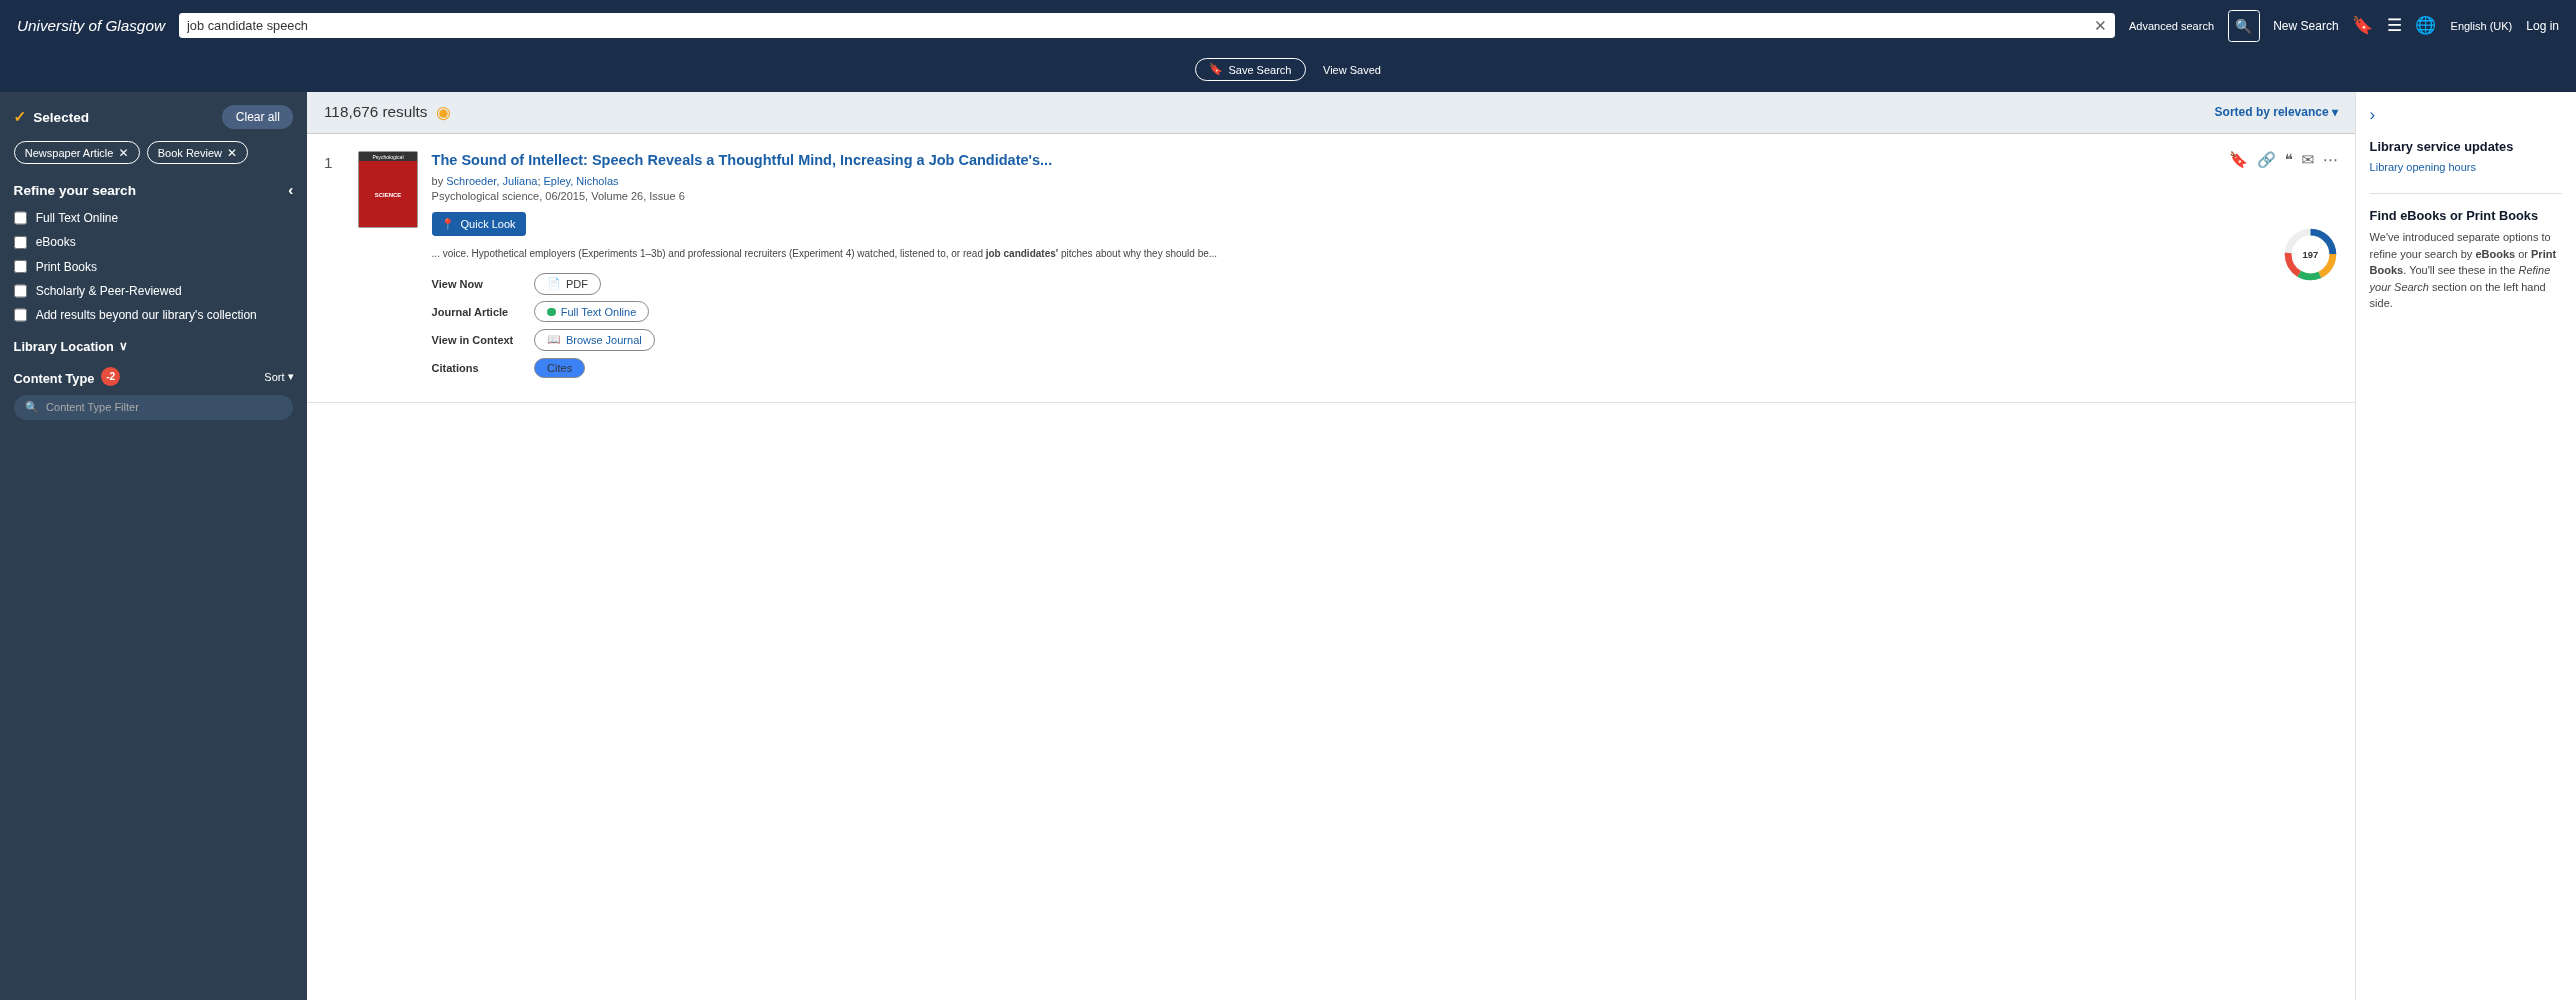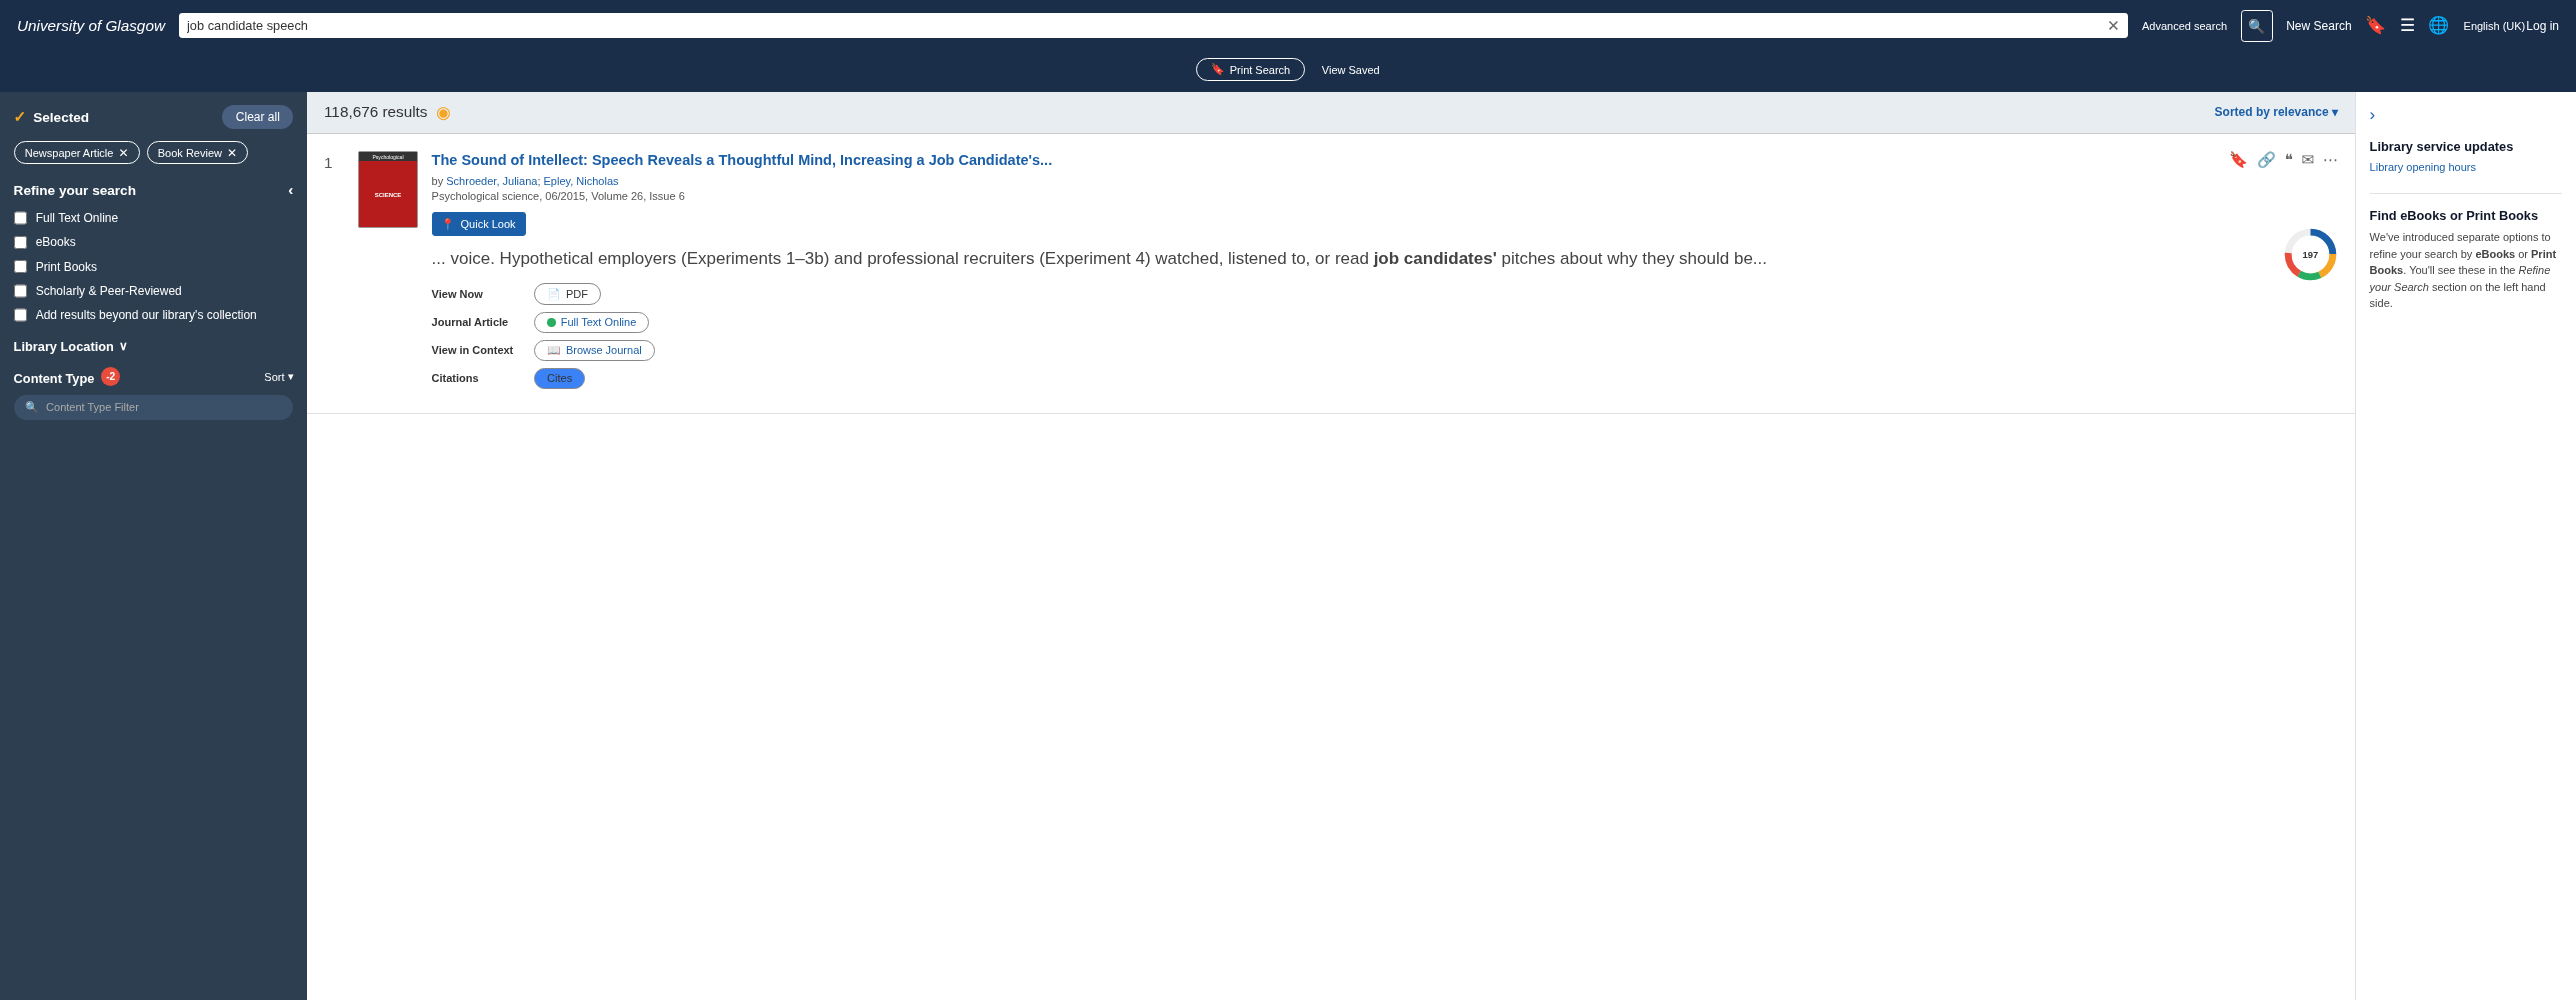--- a/index.html
+++ b/index.html
@@ -77,21 +77,21 @@
       display: flex;
       align-items: center;
       gap: 13.6px;
       color: white;
       font-size: 17px;
     }
     .header-icons span { cursor: pointer; }
     .lang-login {
       display: flex;
       align-items: center;
-      gap: 1px;
+      gap: 14px;
       color: white;
       font-size: 11px;
       white-space: nowrap;
     }
     .login-link { color: white; text-decoration: none; font-size: 12px; }
 
     
     .sub-header {
       background: #1a2e4a;
       display: flex;
@@ -326,21 +326,21 @@
       border-radius: 3.4px;
       padding: 5.1px 10.2px;
       font-size: 11px;
       cursor: pointer;
       display: flex;
       align-items: center;
       gap: 5.1px;
       margin-bottom: 10.2px;
     }
     .result-abstract {
-      font-size: 17px;
+      font-size: 10px;
       color: #444;
       line-height: 1.5;
       margin-bottom: 12px;
     }
     .result-abstract strong { font-weight: bold; }
     .view-now-row, .journal-article-row, .view-context-row, .citations-row {
       display: flex;
       align-items: center;
       gap: 8.5px;
       margin-bottom: 6.8px;
@@ -505,21 +505,21 @@
 
   <div class="lang-login">
     <span>English (UK)</span>
     <a class="login-link">Log in</a>
   </div>
 </div>
 
 <div class="sub-header">
   <button class="save-search-btn">
     <span>🔖</span>
-    <span>Print Search</span>
+    <span>Save Search</span>
   </button>
   <button class="view-saved-link">View Saved</button>
 </div>
 
 <div class="main-layout">
 
   <div class="sidebar">
     <div class="selected-header">
       <div class="selected-label">
         <span class="check-icon">✓</span>

